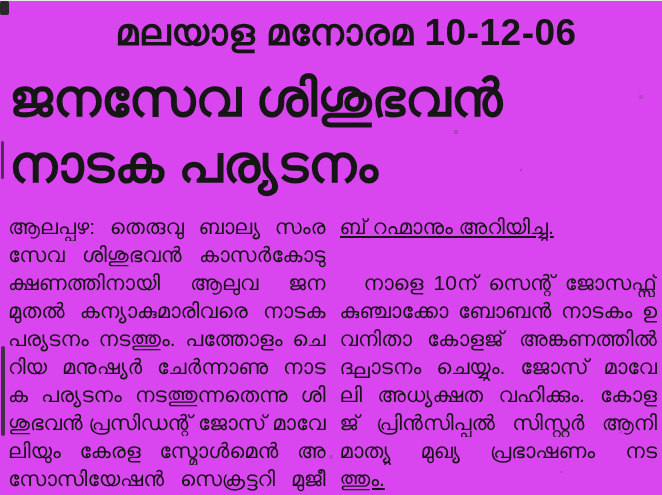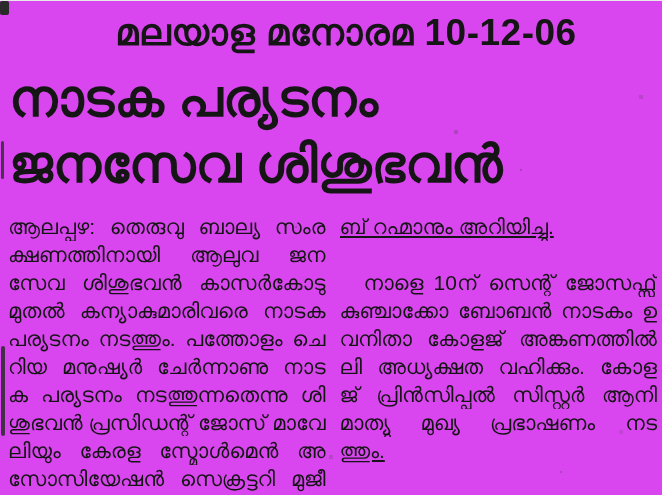--- a/index.html
+++ b/index.html
@@ -93,45 +93,46 @@
 <div class="page">
 
   <div class="speckles"></div>
   <div class="artifact blob"></div>
   <div class="artifact edge1"></div>
   <div class="artifact edge2"></div>
 
   <div class="masthead">മലയാള മനോരമ 10-12-06</div>
 
   <div class="headline">
+    <div>ജനസേവ ശിശുഭവൻ</div>
     <div>നാടക പര്യടനം</div>
-    <div>ജനസേവ ശിശുഭവൻ</div>
   </div>
 
   <div class="body-cols">
 
     <div class="col">
       <div class="bline">ആലപ്പുഴ: തെരുവു ബാല്യ സംര</div>
+      <div class="bline">സേവ ശിശുഭവൻ കാസർകോടു</div>
       <div class="bline">ക്ഷണത്തിനായി ആലുവ ജന</div>
-      <div class="bline">സേവ ശിശുഭവൻ കാസർകോടു</div>
       <div class="bline">മുതൽ കന്യാകുമാരിവരെ നാടക</div>
       <div class="bline">പര്യടനം നടത്തും. പത്തോളം ചെ</div>
       <div class="bline">റിയ മനുഷ്യർ ചേർന്നാണു നാട</div>
       <div class="bline">ക പര്യടനം നടത്തുന്നതെന്നു ശി</div>
       <div class="bline">ശുഭവൻ പ്രസിഡന്റ് ജോസ് മാവേ</div>
       <div class="bline">ലിയും കേരള സ്മോൾമെൻ അ</div>
       <div class="bline">സോസിയേഷൻ സെക്രട്ടറി മുജീ</div>
     </div>
 
     <div class="col">
       <div class="bline endline">ബ് റഹ്മാനും അറിയിച്ചു.</div>
       <div class="para-gap"></div>
       <div class="bline indent">നാളെ 10ന് സെന്റ് ജോസഫ്സ്</div>
       <div class="bline">കുഞ്ചാക്കോ ബോബൻ നാടകം ഉ</div>
       <div class="bline">വനിതാ കോളജ് അങ്കണത്തിൽ</div>
+      <div class="bline">ദ്ഘാടനം ചെയ്യും. ജോസ് മാവേ</div>
       <div class="bline">ലി അധ്യക്ഷത വഹിക്കും. കോള</div>
       <div class="bline">ജ് പ്രിൻസിപ്പൽ സിസ്റ്റർ ആനി</div>
       <div class="bline">മാത്യു മുഖ്യ പ്രഭാഷണം നട</div>
       <div class="bline endline">ത്തും.</div>
     </div>
 
   </div>
 
 </div>
 

